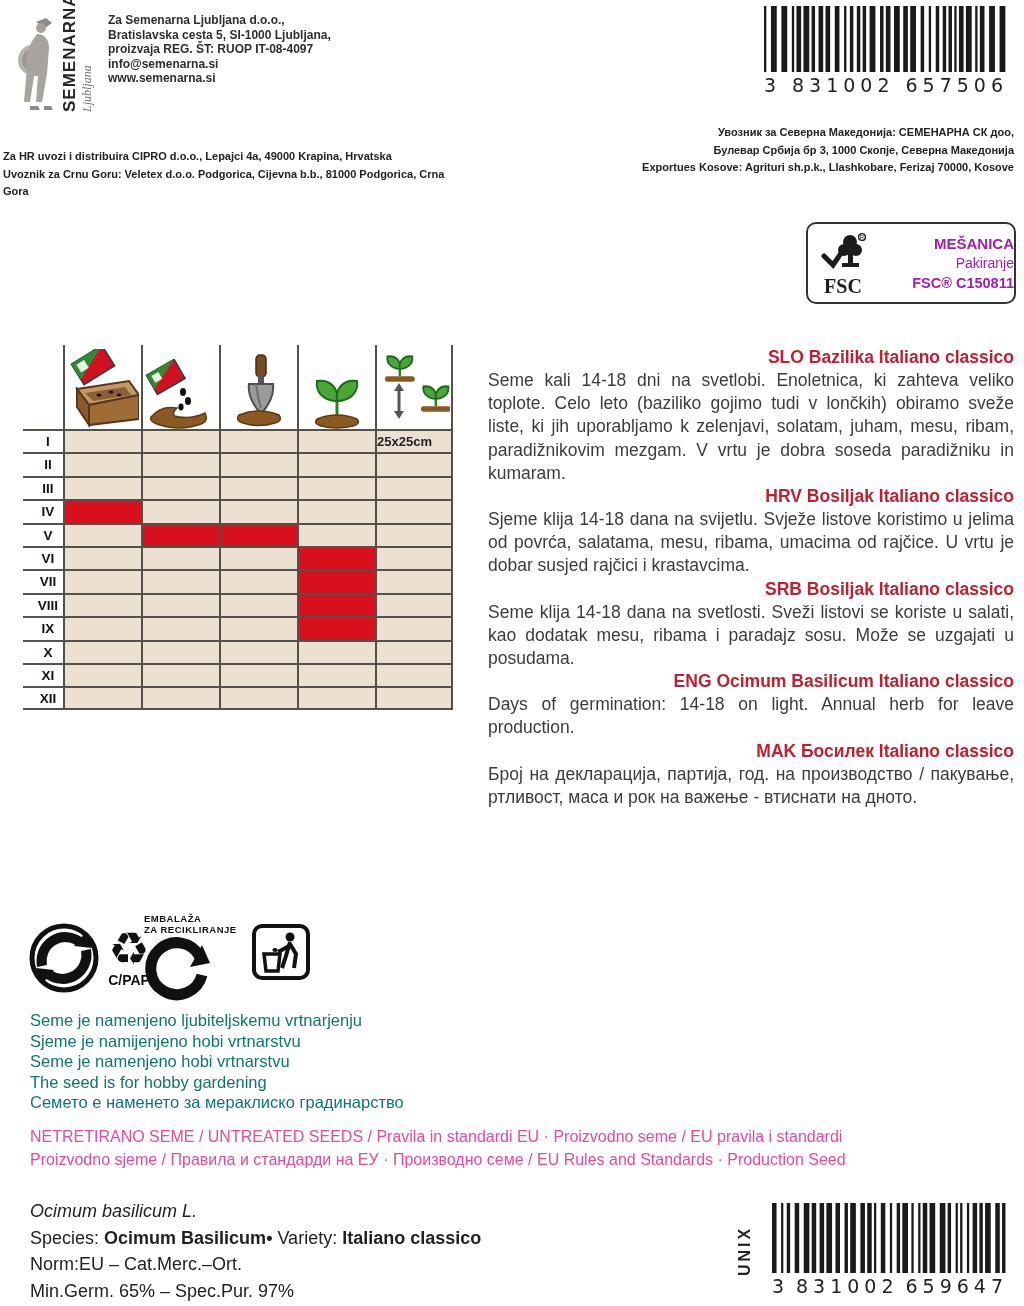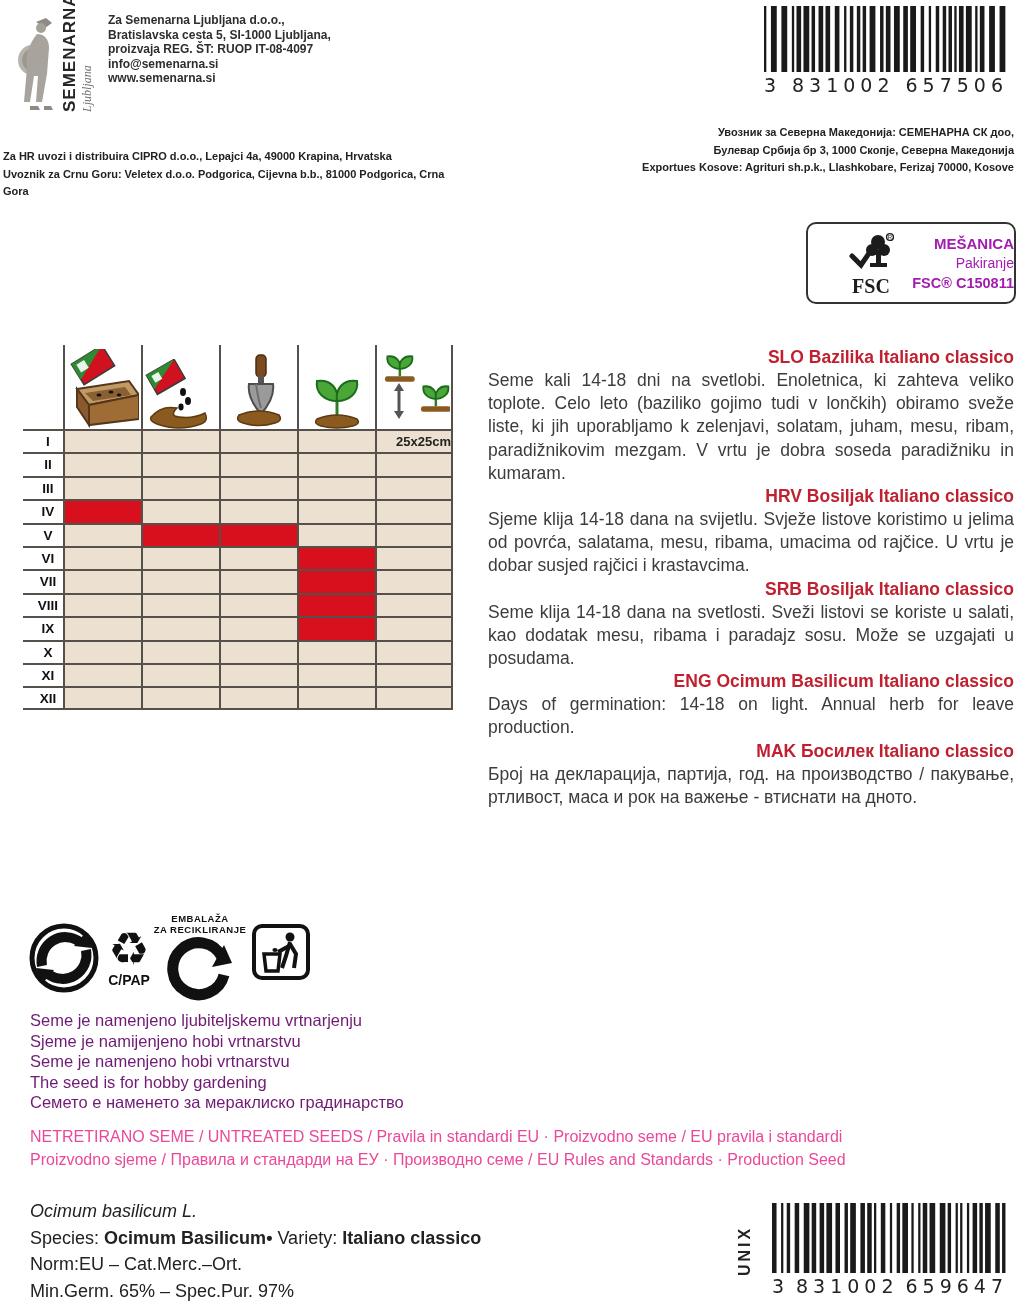--- a/index.html
+++ b/index.html
@@ -29,21 +29,21 @@
              font-weight:bold;font-size:16px;letter-spacing:3px;color:#222;}
 
   
   .dist{font-size:11px;font-weight:bold;line-height:17.5px;color:#222;}
   .dist-left{left:3px;top:124px;width:460px;margin-top:24px;}
   .dist-right{right:10px;top:124px;width:460px;text-align:right;}
 
   
   .fsc-box{left:806px;top:222px;width:206px;height:78px;border:2.5px solid #333;border-radius:10px;
            display:flex;align-items:center;justify-content:flex-start;background:#fff;}
-  .fsc-left{width:70px;text-align:center;padding-left:28px;}
+  .fsc-left{width:70px;text-align:center;}
   .fsc-text-logo{font-family:"Liberation Serif",serif;font-weight:bold;font-size:20px;color:#1c1c1c;line-height:16px;}
   .fsc-right{flex:1;text-align:right;color:#a21caf;}
   .fsc-l1{font-weight:bold;font-size:15px;line-height:20px;}
   .fsc-l2{font-size:14px;line-height:19px;}
   .fsc-l3{font-weight:bold;font-size:14.5px;line-height:20px;}
 
   
   :root{--grid:#55504a;--beige:#ece0d0;--red:#d8101e;}
   .calendar{left:23px;top:345px;width:432px;}
   .cal-header{display:flex;height:84px;align-items:flex-end;}
@@ -53,41 +53,41 @@
                        display:flex;align-items:flex-end;justify-content:center;}
   .cal-header .hd-cell:last-child{border-right:2px solid var(--grid);}
   .cal-row{display:flex;height:23.4px;}
   .cal-tick{width:10px;box-sizing:border-box;border-top:2px solid var(--grid);}
   .cal-month{width:30px;box-sizing:border-box;border-top:2px solid var(--grid);font-weight:bold;
              font-size:13.5px;text-align:center;line-height:21px;color:#111;}
   .cal-cell{width:78px;box-sizing:border-box;border-top:2px solid var(--grid);border-left:2px solid var(--grid);
             background:var(--beige);}
   .cal-cell:last-child{border-right:2px solid var(--grid);}
   .cal-cell.red{background:var(--red);}
-  .cal-cell.note{font-weight:bold;font-size:13px;text-align:right;line-height:21px;color:#222;}
+  .cal-cell.note{font-weight:bold;font-size:13px;text-align:left;line-height:21px;color:#222;}
   .cal-row.last .cal-tick,.cal-row.last .cal-month,.cal-row.last .cal-cell{border-bottom:2px solid var(--grid);}
 
   
   .descs{left:488px;top:346px;width:526px;}
   .desc-heading{color:#c0202f;font-weight:bold;font-size:17.5px;line-height:23px;text-align:right;}
   .desc-body{color:#3c3c3c;font-size:17.5px;line-height:23.2px;text-align:justify;}
 
   
   .greendot{left:28px;top:922px;}
   .cpap{left:100px;top:924px;width:58px;text-align:center;}
   .cpap-sym{font-size:46px;line-height:50px;color:#111;position:relative;font-family:"DejaVu Sans",sans-serif;}
   .cpap-num{position:absolute;left:0;right:0;top:17px;font-size:11px;font-weight:bold;color:#fff;
             font-family:"Liberation Sans",sans-serif;}
   .cpap-lab{font-weight:bold;font-size:14px;color:#111;margin-top:-2px;}
-  .emb{left:152px;top:914px;width:96px;text-align:center;}
+  .emb{left:144px;top:914px;width:96px;text-align:left;}
   .emb-lab{font-size:9.5px;font-weight:bold;line-height:10.5px;color:#111;letter-spacing:.5px;}
   .tidyman{left:252px;top:924px;}
 
   
-  .hobby{left:30px;top:1010px;width:640px;font-size:16.5px;line-height:20.6px;color:#701a75;}
+  .hobby{left:30px;top:1010px;width:640px;font-size:16.5px;line-height:20.6px;color:#0f766e;}
   .untreated{left:30px;top:1126px;width:964px;font-size:16px;line-height:22.5px;color:#ec4899;}
   .product{left:30px;top:1198px;width:640px;font-size:18px;line-height:26.5px;color:#222;}
   .latin{font-style:italic;}
   .b{font-weight:bold;}
 </style>
 </head>
 <body>
 
 <div class="page">
 

